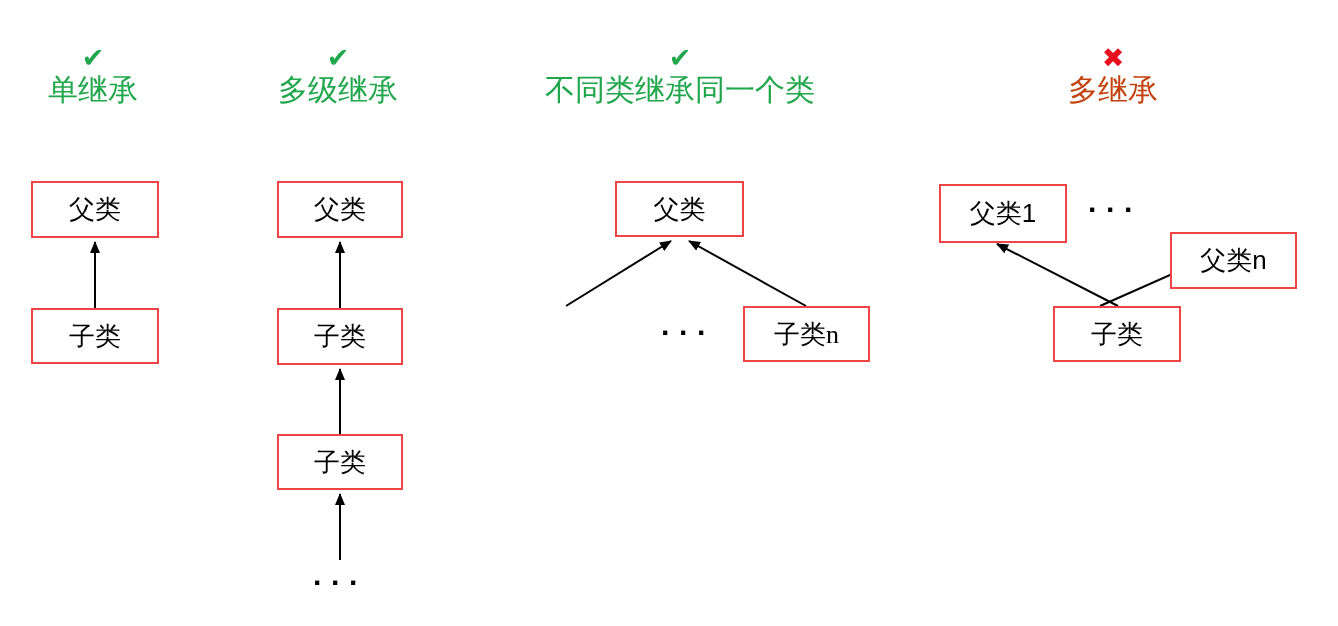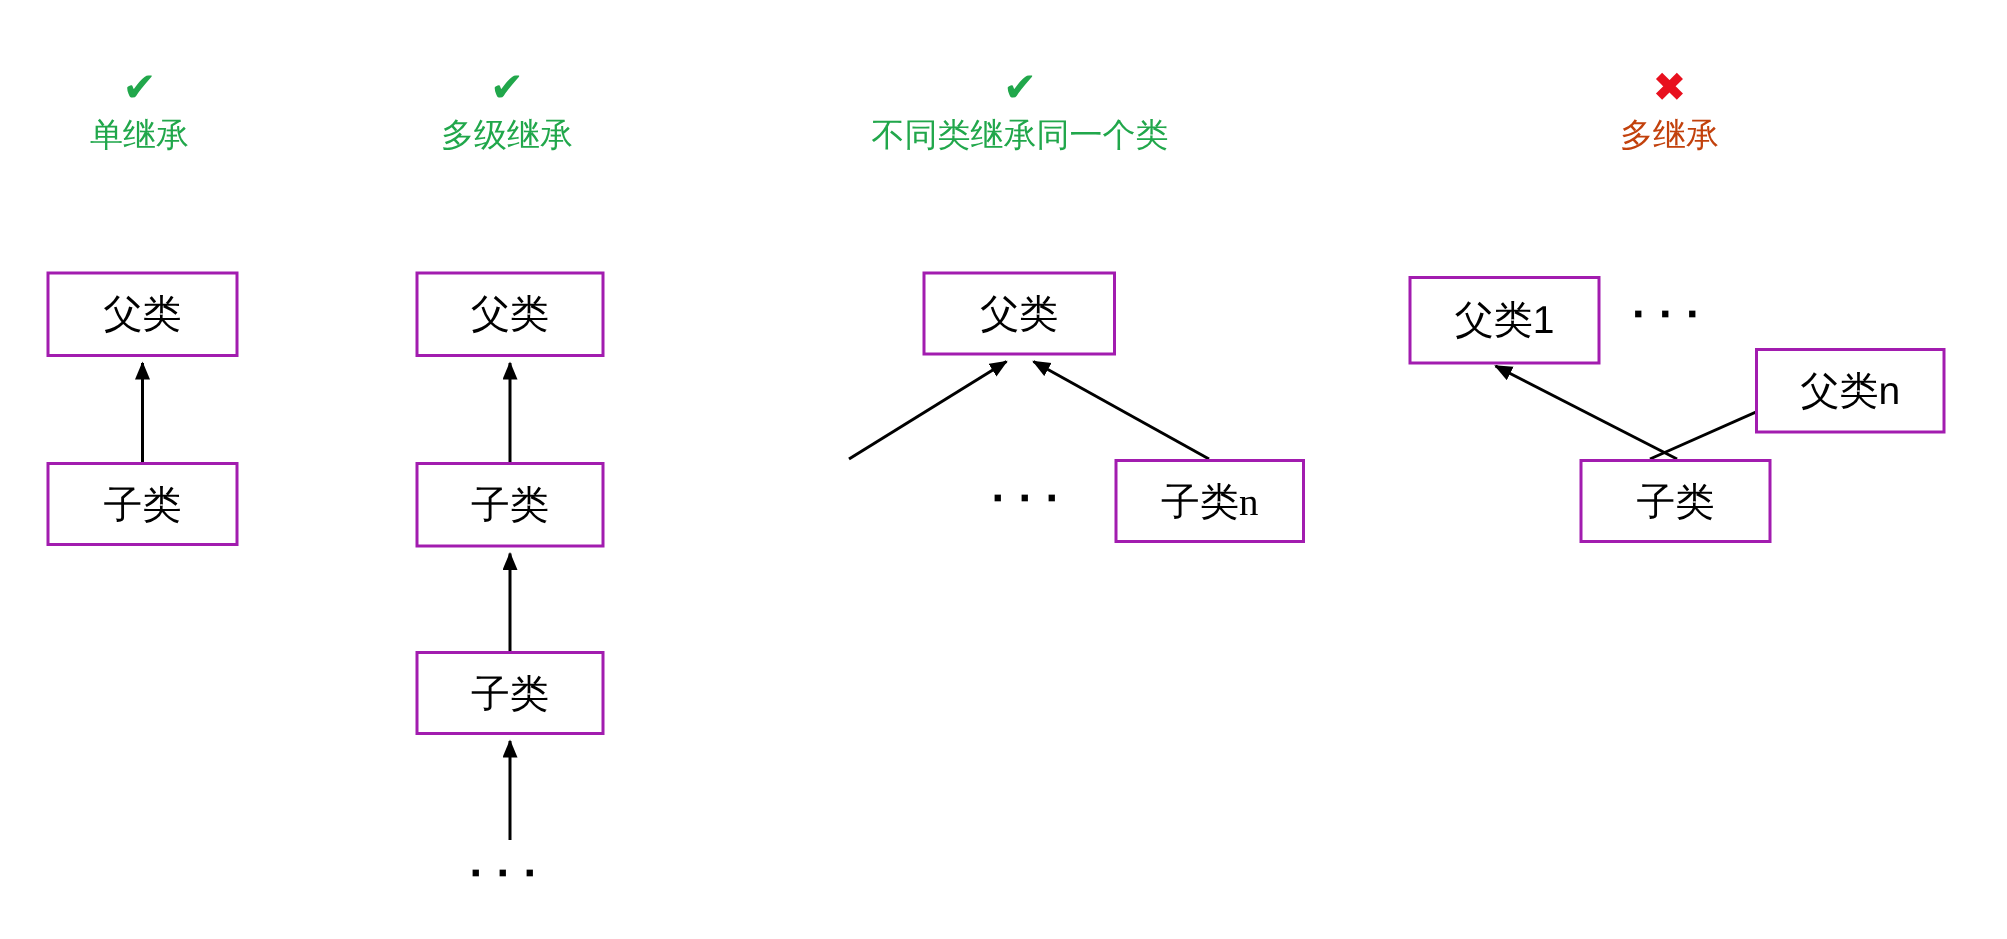--- a/index.html
+++ b/index.html
@@ -27,29 +27,29 @@
   }
   .header .icon {
     font-size: 27px;
     line-height: 32px;
     font-weight: bold;
   }
   .header .icon.ok   { color: #21a74b; }
   .header .icon.no   { color: #e8101e; }
   .header .title {
     margin-top: 3px;
-    font-size: 22px;
+    font-size: 30px;
     line-height: 26px;
   }
   .header .title.ok { color: #21a74b; }
   .header .title.no { color: #c2410c; }
   .node {
     position: absolute;
     box-sizing: border-box;
-    border: 2px solid #a21caf;
+    border: 2px solid #ef4444;
     background: #ffffff;
     display: flex;
     align-items: center;
     justify-content: center;
     font-size: 26px;
     color: #000000;
   }
   .dots {
     position: absolute;
     width: 100px;

